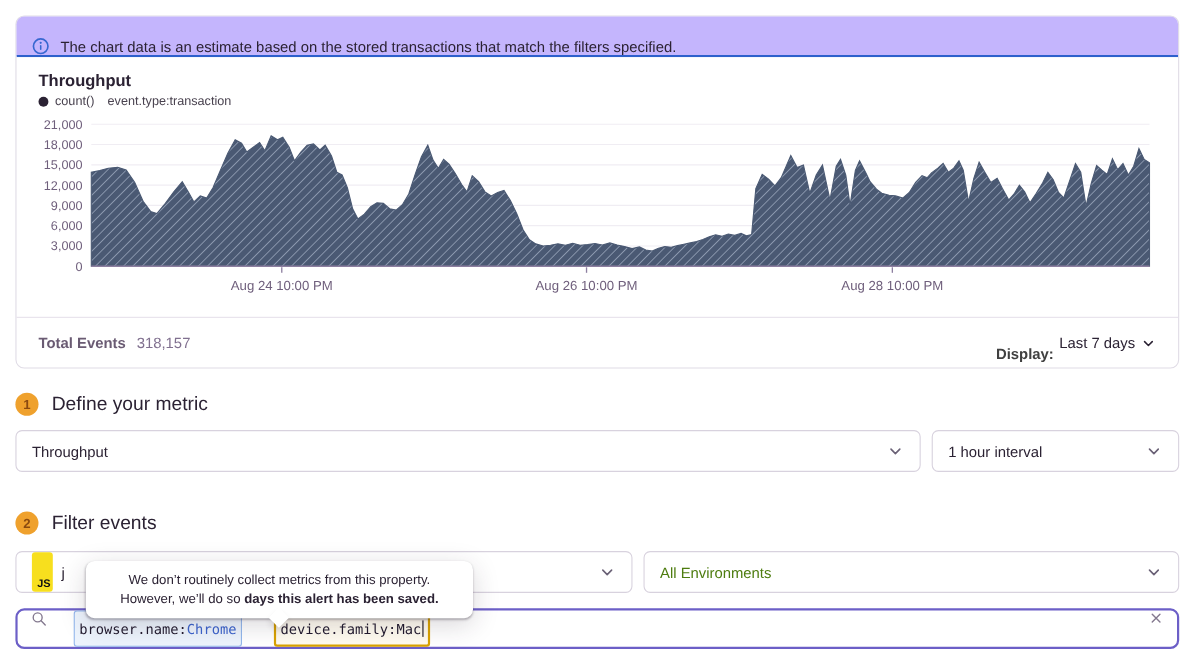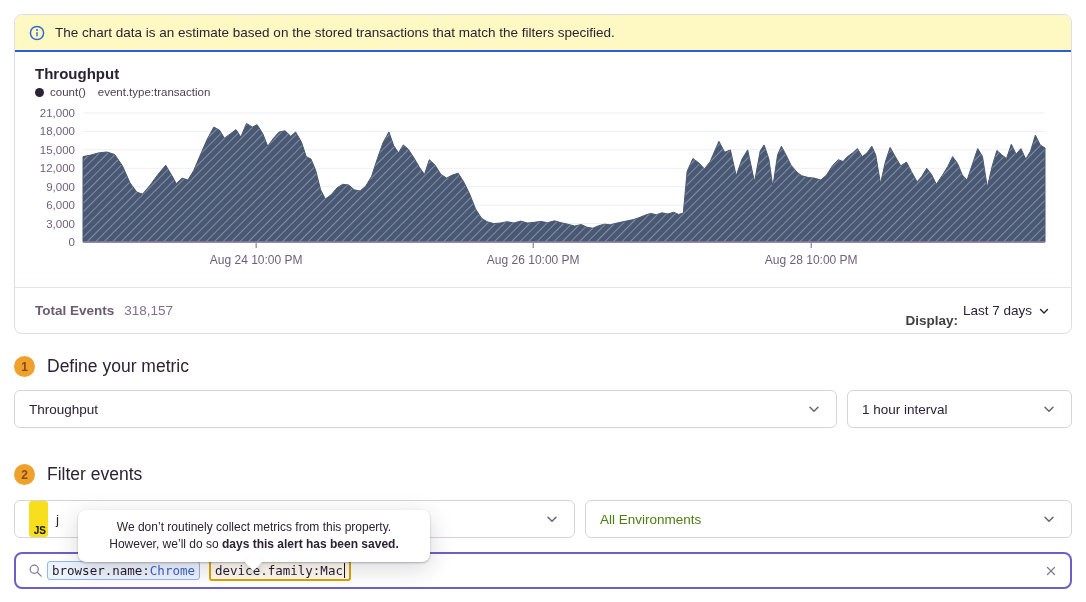--- a/index.html
+++ b/index.html
@@ -2,22 +2,22 @@
 <html><head>
 <meta charset="utf-8">
 <style>
   * { margin:0; padding:0; box-sizing:border-box; }
   html,body { width:1086px; height:602px; background:#ffffff;
     font-family:"Liberation Sans", sans-serif; color:#2B2233; overflow:hidden; }
   .page { position:relative; width:1086px; height:602px; padding:14px; }
 
   
   .card { width:1058px; border:1px solid #E0DCE6; border-radius:8px; background:#fff; }
-  .banner { display:flex; align-items:center; gap:10px; height:37px; padding:0 14px;
-    background:#fef9c3; border-bottom:2px solid #2D60CC; border-radius:7px 7px 0 0;
+  .banner { display:flex; align-items:flex-end; gap:10px; height:37px; padding:0 14px;
+    background:#c4b5fd; border-bottom:2px solid #2D60CC; border-radius:7px 7px 0 0;
     font-size:13.5px; color:#2B2233; }
   .chart-section { padding:13px 20px 13px 20px; }
   .chart-title { font-size:15px; font-weight:bold; color:#2B2233; }
   .legend-row { display:flex; align-items:center; gap:6px; margin-top:4px;
     font-size:11.5px; color:#49424F; }
   .legend-dot { width:9px; height:9px; border-radius:50%; background:#2B2233; }
   .legend-query { margin-left:6px; }
   svg text { font-family:"Liberation Sans", sans-serif; }
   .card-footer { display:flex; align-items:center; height:46px; padding:0 20px;
     border-top:1px solid #E7E1EB; font-size:13.5px; }
@@ -43,21 +43,21 @@
   .grow { flex:1; }
   .interval { width:225px; }
   .project { width:561px; }
   .env { flex:1; color:#4d7c0f; }
   .js-badge { width:19px; height:36px; border-radius:3px; background:#F7DF1E;
     color:#111; font-weight:bold; font-size:10px; display:flex; align-items:flex-end;
     justify-content:flex-end; padding:0 2px 1px 0; margin-right:8px; }
   .filters-row { margin-top:15px; }
 
   
-  .search-bar { display:flex; align-items:center; gap:4px; height:37px; margin-top:14px;
+  .search-bar { display:flex; gap:24px; height:37px; margin-top:14px;
     border:2px solid #6C5FC7; border-radius:8px; background:#fff; padding:0 12px; }
   .token { font-family:"DejaVu Sans Mono", monospace; font-size:12.5px;
     border-radius:3px; padding:1px 4px; display:inline-flex; align-items:center; }
   .token-blue { background:#EDF4FD; border:1px solid #93B7EC; color:#211A2E; }
   .token-blue .tok-val { color:#3B63CC; }
   .token-yellow { background:#FFFBF0; border:2px solid #D9A200; color:#211A2E; margin-left:5px; }
   .caret { width:1.5px; height:15px; background:#17121C; margin-left:1px; }
   .clear-x { margin-left:auto; cursor:pointer; display:flex; }
 
   

